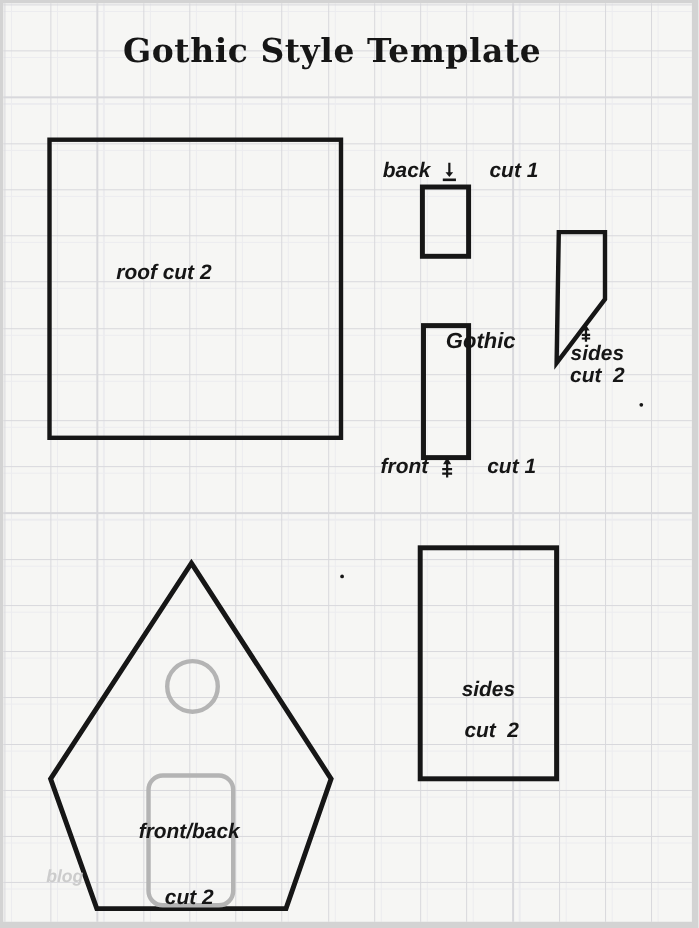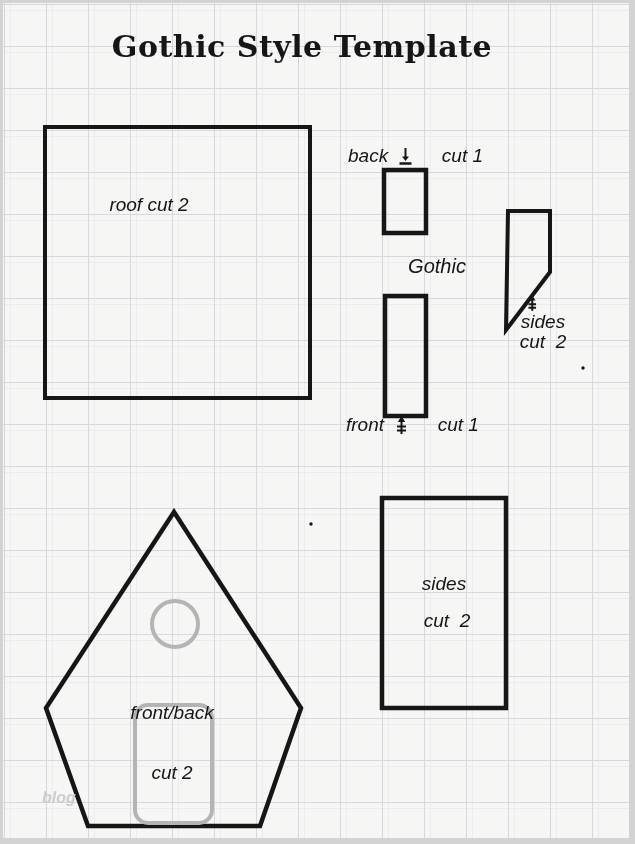--- a/index.html
+++ b/index.html
@@ -55,27 +55,27 @@
     font-weight: bold;
     font-size: 30px;
     letter-spacing: 0.5px;
     color: var(--ink, #161616);
   }
 
   .lbl {
     position: absolute;
     font-family: "Liberation Sans", sans-serif;
     font-style: italic;
-    font-weight: 400;
+    font-weight: 700;
     font-size: 19px;
     line-height: 20px;
     color: var(--ink, #161616);
     white-space: pre;
   }
-  .centered { transform: translateX(-50%); text-align: center; }
+  .centered { transform: translateX(-50%); text-align: center; margin-top: 44px; }
 
   .lbl-roof      { left: 146px; top: 192px; }
   .lbl-chimney   { left: 434px; top: 253px; font-size: 20px; }
   .row-back      { left: 345px; top: 143px; display: flex; align-items: center; gap: 11px; }
   .row-front     { left: 343px; top: 412px; display: flex; align-items: center; gap: 11px; }
   .col-chimney-side { left: 540px; top: 292px; display: flex; flex-direction: column; align-items: center; transform: translateX(-50%); }
   .lbl-sidewall-name { left: 441px; top: 571px; }
   .lbl-sidewall-cut  { left: 444px; top: 608px; }
   .col-frontback { left: 169px; top: 660px; }
 

